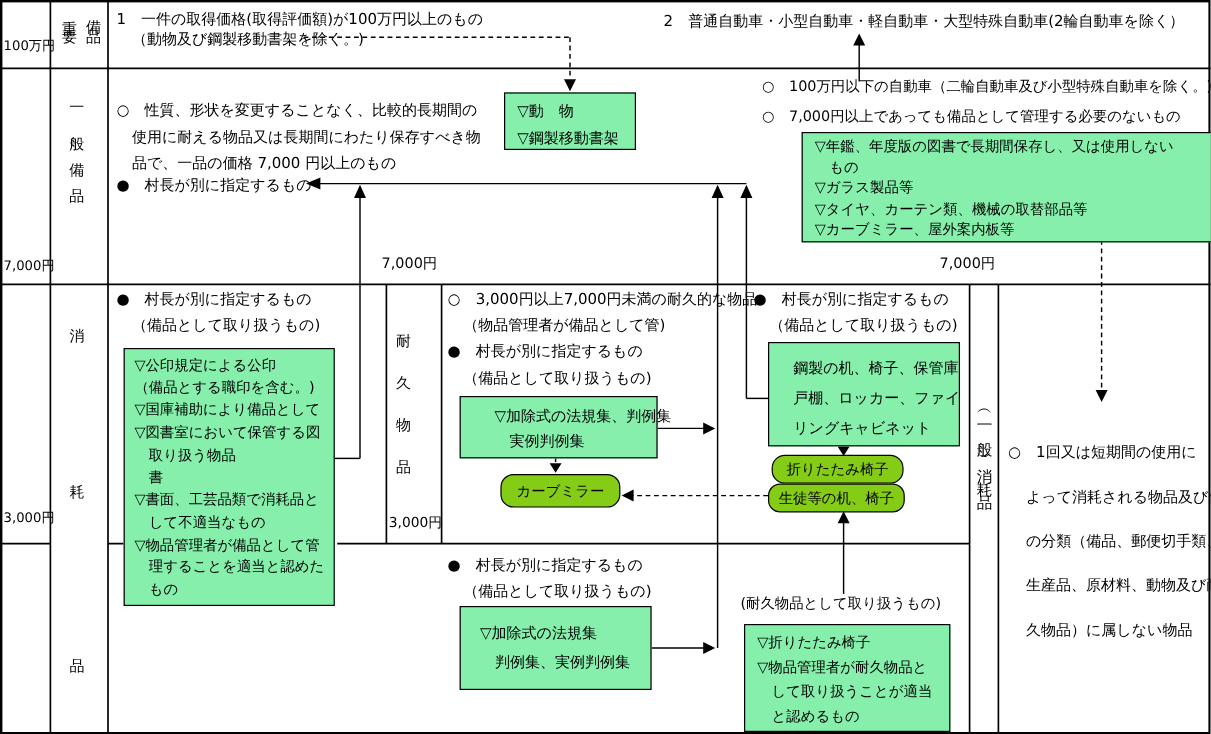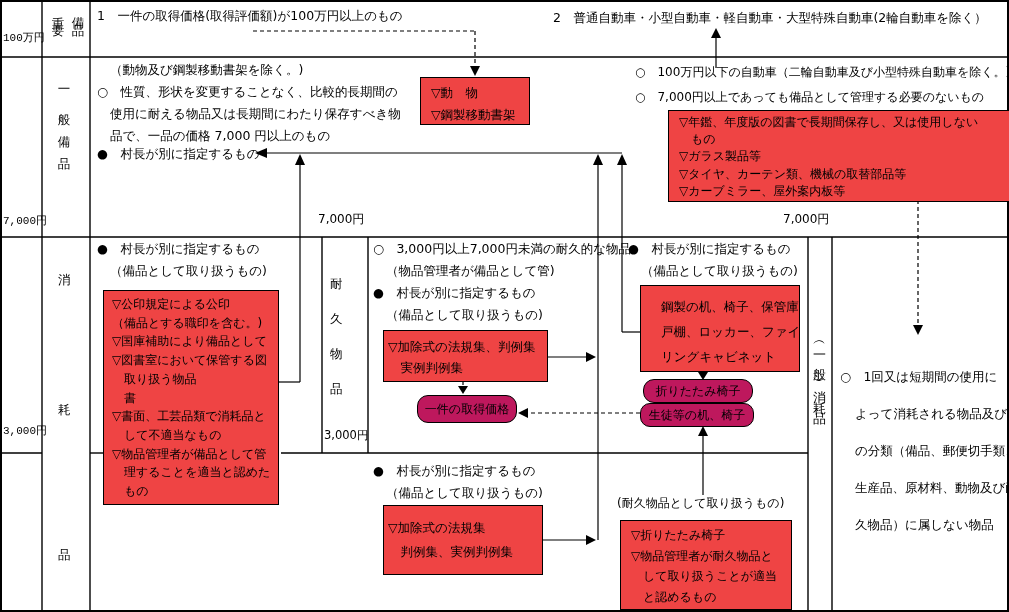--- a/index.html
+++ b/index.html
@@ -1,25 +1,25 @@
 <!DOCTYPE html>
 <html><head>
 <meta charset="utf-8">
 <style>
   html,body{margin:0;padding:0;background:#fff;}
   #stage{position:relative;width:1009px;height:612px;background:#fff;color:#000;
          font-family:"DejaVu Sans",sans-serif;font-size:12.5px;overflow:hidden;}
   svg.lines{position:absolute;left:0;top:0;z-index:1;}
   .t{position:absolute;white-space:nowrap;z-index:3;line-height:1.25;}
-  .box{position:absolute;border:1.5px solid #000;background:#ef4444;z-index:2;box-sizing:border-box;}
+  .box{position:absolute;border:1.5px solid #000;background:#86efac;z-index:2;box-sizing:border-box;}
   .box .ln{white-space:nowrap;}
-  .rbox{position:absolute;border:1.5px solid #000;background:#be185d;z-index:2;border-radius:11px;
+  .rbox{position:absolute;border:1.5px solid #000;background:#84cc16;z-index:2;border-radius:11px;
         box-sizing:border-box;text-align:center;}
   .vtext{position:absolute;writing-mode:vertical-rl;white-space:nowrap;z-index:3;}
-  .small{font-size:11px;font-family:Liberation Mono, monospace;}
+  .small{font-size:11px;}
 </style>
 </head>
 <body>
 
 <div id="stage">
 
   <svg class="lines" width="1009" height="612">
 
     <rect x="1" y="1" width="1007" height="610" fill="none" stroke="#000" stroke-width="2"></rect>
 
@@ -86,21 +86,21 @@
   <div class="t small" style="left:3px;top:425px;">3,000円</div>
 
   <div class="vtext" style="left:49px;top:7px;letter-spacing:8px;">重要</div>
   <div class="vtext" style="left:69px;top:7px;letter-spacing:8px;">備品</div>
   <div class="vtext" style="left:55px;top:82px;letter-spacing:22px;">一般備品</div>
   <div class="t" style="left:58px;top:272px;">消</div>
   <div class="t" style="left:58px;top:402px;">耗</div>
   <div class="t" style="left:58px;top:547px;">品</div>
 
   <div class="t" style="left:97px;top:8px;">1　一件の取得価格(取得評価額)が100万円以上のもの</div>
-  <div class="t" style="left:110px;top:25px;margin-top:37px;">（動物及び鋼製移動書架を除く。)</div>
+  <div class="t" style="left:110px;top:25px;">（動物及び鋼製移動書架を除く。)</div>
   <div class="t" style="left:553px;top:10px;">2　普通自動車・小型自動車・軽自動車・大型特殊自動車(2輪自動車を除く）</div>
 
   <div class="t" style="left:97px;top:84px;">○　性質、形状を変更することなく、比較的長期間の</div>
   <div class="t" style="left:110px;top:106px;">使用に耐える物品又は長期間にわたり保存すべき物</div>
   <div class="t" style="left:110px;top:128px;">品で、一品の価格 7,000 円以上のもの</div>
   <div class="t" style="left:97px;top:146px;">●　村長が別に指定するもの</div>
 
   <div class="box" style="left:420px;top:77px;width:110px;height:48px;padding:4px 10px;line-height:22px;">
     <div class="ln">▽動　物</div>
     <div class="ln">▽鋼製移動書架</div>
@@ -141,27 +141,27 @@
   <div class="t" style="left:330px;top:311px;">久</div>
   <div class="t" style="left:330px;top:346px;">物</div>
   <div class="t" style="left:330px;top:381px;">品</div>
   <div class="t" style="left:324px;top:428px;font-size:11.5px;">3,000円</div>
 
   <div class="t" style="left:373px;top:241px;">○　3,000円以上7,000円未満の耐久的な物品</div>
   <div class="t" style="left:386px;top:263px;">（物品管理者が備品として管)</div>
   <div class="t" style="left:373px;top:285px;">●　村長が別に指定するもの</div>
   <div class="t" style="left:386px;top:307px;">（備品として取り扱うもの)</div>
 
-  <div class="box" style="left:383px;top:330px;width:165px;height:52px;padding:5px 4px;line-height:21px;">
+  <div class="box" style="left:383px;top:330px;width:165px;height:52px;padding:5px 28px;line-height:21px;">
     <div class="ln">▽加除式の法規集、判例集</div>
     <div class="ln">　実例判例集</div>
   </div>
 
   <div class="rbox" style="left:417px;top:395px;width:100px;height:28px;line-height:26px;font-size:12px;">
-    <span>一件の取得価格</span>
+    <span>カーブミラー</span>
   </div>
 
   <div class="t" style="left:628px;top:241px;">●　村長が別に指定するもの</div>
   <div class="t" style="left:641px;top:263px;">（備品として取り扱うもの)</div>
 
   <div class="box" style="left:640px;top:285px;width:160px;height:87px;padding:8px 20px;line-height:25px;">
     <div class="ln">鋼製の机、椅子、保管庫</div>
     <div class="ln">戸棚、ロッカー、ファイ</div>
     <div class="ln">リングキャビネット</div>
   </div>
@@ -169,21 +169,21 @@
   <div class="rbox" style="left:643px;top:379px;width:110px;height:24px;line-height:22px;font-size:12px;">
     <span>折りたたみ椅子</span>
   </div>
   <div class="rbox" style="left:640px;top:403px;width:114px;height:24px;line-height:22px;font-size:12px;border-radius:10px;">
     <span>生徒等の机、椅子</span>
   </div>
 
   <div class="t" style="left:373px;top:463px;">●　村長が別に指定するもの</div>
   <div class="t" style="left:386px;top:485px;">（備品として取り扱うもの)</div>
 
-  <div class="box" style="left:383px;top:505px;width:160px;height:70px;padding:10px 4px;line-height:24px;">
+  <div class="box" style="left:383px;top:505px;width:160px;height:70px;padding:10px 16px;line-height:24px;">
     <div class="ln">▽加除式の法規集</div>
     <div class="ln">　判例集、実例判例集</div>
   </div>
 
   <div class="t" style="left:617px;top:496px;font-size:12px;background:#fff;z-index:2;">(耐久物品として取り扱うもの)</div>
   <div class="box" style="left:620px;top:520px;width:172px;height:90px;padding:4px 10px;line-height:20.5px;font-size:12px;">
     <div class="ln">▽折りたたみ椅子</div>
     <div class="ln">▽物品管理者が耐久物品と</div>
     <div class="ln">　して取り扱うことが適当</div>
     <div class="ln">　と認めるもの</div>

